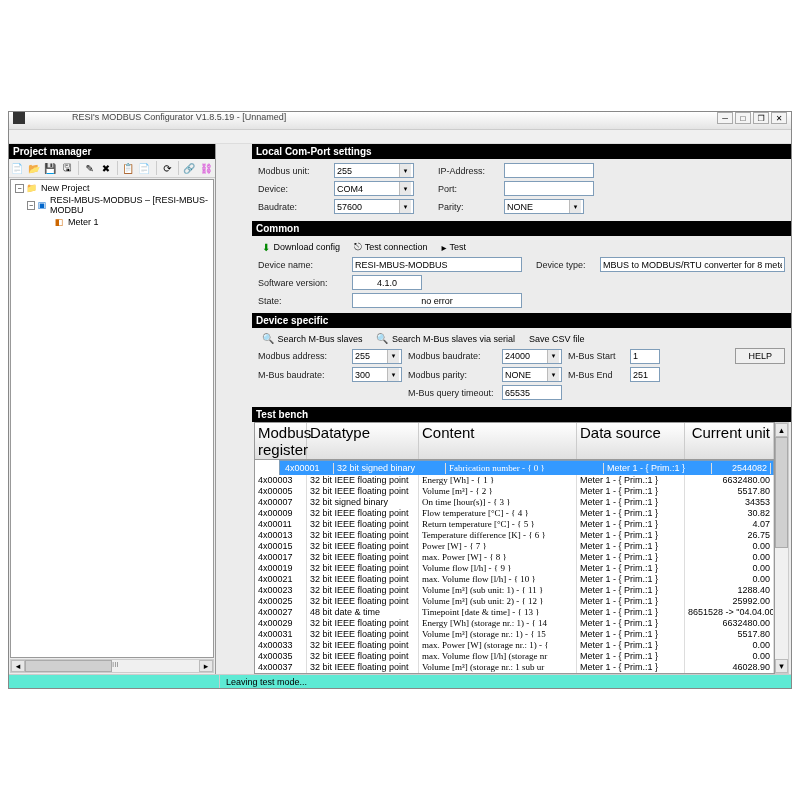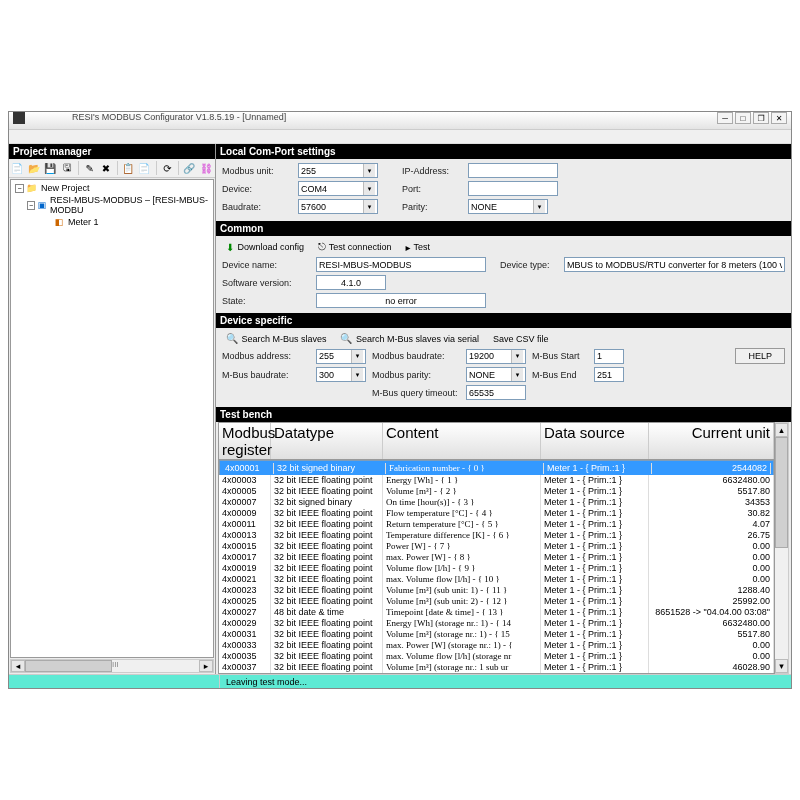--- a/index.html
+++ b/index.html
@@ -4,21 +4,21 @@
 <style>
 * { box-sizing: border-box; margin: 0; padding: 0; font-family: Tahoma, Arial, sans-serif; font-size: 9px; }
 body { background: #fff; width: 800px; height: 800px; position: relative; }
 .window { position: absolute; left: 8px; top: 111px; width: 784px; height: 578px; border: 1px solid #888; background: #ececec; }
 .titlebar { height: 18px; background: linear-gradient(#fff,#e4e4e4); display: flex; padding: 0 4px; border-bottom: 1px solid #ccc; gap: 43px; }
 .titlebar-icon { width: 12px; height: 12px; background: #333; margin-right: 4px; }
 .titlebar-text { flex: 1; color: #444; font-size: 9px; }
 .titlebar-btns { display: flex; gap: 2px; }
 .tb-btn { width: 16px; height: 12px; border: 1px solid #aaa; background: #f4f4f4; display: flex; align-items: center; justify-content: center; font-size: 8px; }
 .menubar { height: 14px; background: #f0f0f0; border-bottom: 1px solid #ddd; }
-.content { display: flex; height: calc(100% - 46px); }
+.content { display: flex; height: calc(100% - 46px); gap: 36px; }
 .left-panel { width: 207px; display: flex; flex-direction: column; border-right: 1px solid #999; }
 .right-panel { flex: 1; display: flex; flex-direction: column; overflow: hidden; }
 .section-hdr { background: #000; color: #fff; font-weight: bold; padding: 2px 4px; font-size: 10px; }
 .toolbar { background: #f0f0f0; padding: 2px; display: flex; gap: 3px; border-bottom: 1px solid #ccc; }
 .tool-ico { width: 14px; height: 14px; display: inline-flex; align-items: center; justify-content: center; font-size: 10px; cursor: pointer; }
 .sep { width: 1px; height: 14px; background: #ccc; margin: 0 1px; }
 .tree { flex: 1; background: #fff; padding: 2px; border: 1px solid #999; margin: 1px; overflow: hidden; }
 .tree-row { display: flex; align-items: center; padding: 1px 0 1px 2px; }
 .tree-row.l1 { padding-left: 14px; }
 .tree-row.l2 { padding-left: 40px; }
@@ -47,21 +47,21 @@
 .table-wrap { flex: 1; display: flex; overflow: hidden; margin: 0 2px; }
 .table { flex: 1; background: #fff; border: 1px solid #999; overflow: hidden; }
 .thead { display: flex; background: linear-gradient(#fff,#e0e0e0); border-bottom: 1px solid #999; }
 .th { border-right: 1px solid #ccc; padding: 1px 3px; font-size: 15px; }
 .th.c1 { width: 52px; }
 .th.c2 { width: 112px; }
 .th.c3 { width: 158px; }
 .th.c4 { width: 108px; }
 .th.c5 { flex: 1; text-align: right; }
 .tr { display: flex; border-bottom: 0; line-height: 11px; }
-.tr.sel { background: #3399ff; color: #fff; }
+.tr.sel { background: #3399ff; color: #fff; margin-left: 24px; }
 .td { border-right: 1px solid #ddd; padding: 0 3px; font-size: 9px; overflow: hidden; white-space: nowrap; }
 .td.c1 { width: 52px; }
 .td.c2 { width: 112px; }
 .td.c3 { width: 158px; font-family: Liberation Serif, serif; }
 .td.c4 { width: 108px; }
 .td.c5 { flex: 1; text-align: right; }
 .vscroll { width: 14px; background: #f0f0f0; border: 1px solid #ccc; border-left: none; display: flex; flex-direction: column; }
 .vscroll .sb-btn { height: 14px; background: #e8e8e8; border: 1px solid #bbb; display: flex; align-items: center; justify-content: center; }
 .vscroll .vtrack { flex: 1; position: relative; }
 .vscroll .vthumb { position: absolute; top: 0; width: 100%; height: 50%; background: #d0d0d0; border: 1px solid #aaa; }
@@ -216,21 +216,21 @@
             </span>
         </div>
         <div class="form-row">
           <span class="lbl w90">Modbus address:</span>
           <div class="sel" style="width:50px">
               <span>255</span>
               <span class="dd">▾</span>
             </div>
           <span class="lbl w90">Modbus baudrate:</span>
           <div class="sel" style="width:60px">
-              <span>19200</span>
+              <span>24000</span>
               <span class="dd">▾</span>
             </div>
           <span class="lbl w60">M-Bus Start</span>
           <input class="inp" style="width: 30px;" value="1">
           <button class="help-btn">HELP</button>
         </div>
         <div class="form-row">
           <span class="lbl w90">M-Bus baudrate:</span>
           <div class="sel" style="width:50px">
               <span>300</span>

